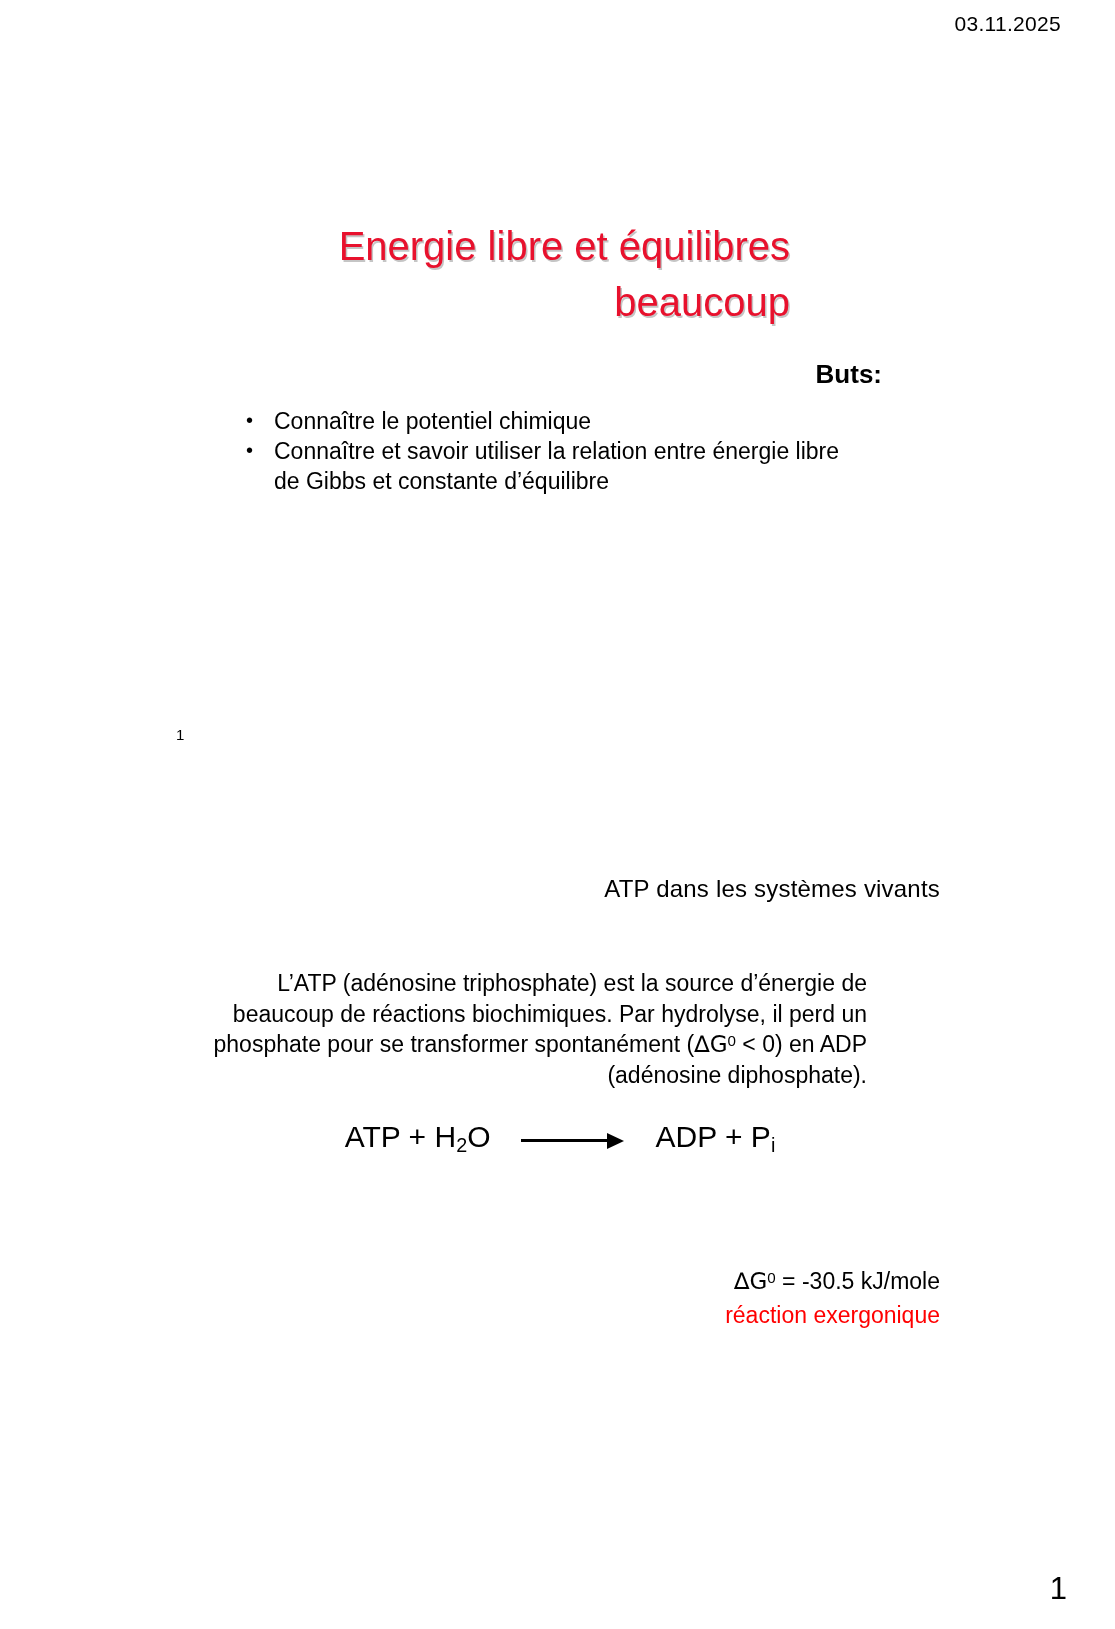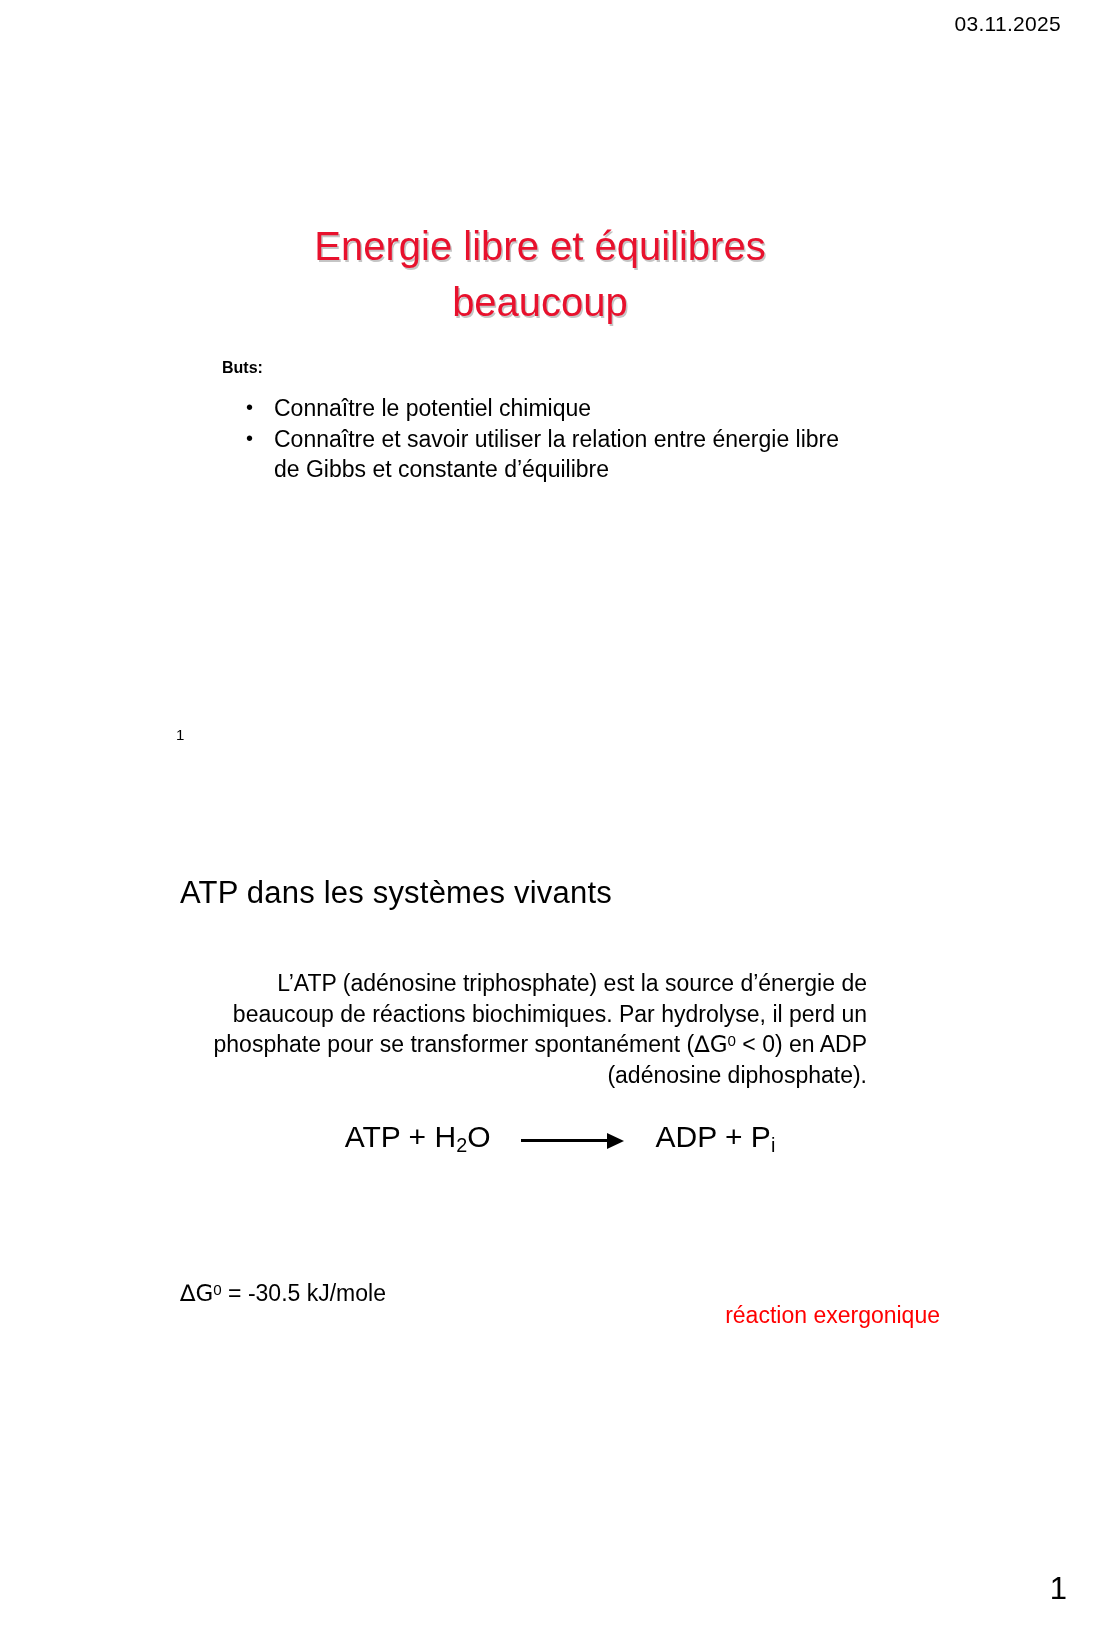--- a/index.html
+++ b/index.html
@@ -33,38 +33,39 @@
     left: 0;
     top: 0;
     width: 1115px;
     height: 790px;
   }
   .slide-title-red {
     position: absolute;
     left: 290px;
     top: 218px;
     width: 500px;
-    text-align: center;
+    text-align: right;
     font-size: 40px;
     line-height: 1.40;
     color: #E8112D;
     font-weight: normal;
     text-shadow: 1.5px 1.5px 0.5px rgba(150,150,150,0.55);
   }
   .buts-block {
     position: absolute;
     left: 222px;
     top: 358px;
     width: 660px;
   }
   .buts-heading {
-    font-size: 16px;
+    font-size: 26px;
     font-weight: bold;
     line-height: 1.25;
     margin-bottom: 6px;
+    text-align: right;
   }
   ul.bullets {
     list-style: none;
     margin: 16px;
     padding: 0;
   }
   ul.bullets li {
     position: relative;
     padding-left: 36px;
     font-size: 23px;
@@ -92,22 +93,22 @@
     left: 0;
     top: 790px;
     width: 1115px;
     height: 790px;
   }
   .slide2-title {
     position: absolute;
     left: 180px;
     top: 85px;
     width: 760px;
-    text-align: left;
-    font-size: 31px;
+    text-align: right;
+    font-size: 24px;
     color: #000;
     font-weight: normal;
     letter-spacing: 0.2px;
   }
   .slide2-body {
     position: absolute;
     left: 199px;
     top: 178px;
     width: 668px;
     font-size: 23px;
@@ -147,23 +148,22 @@
     height: 0;
     border-top: 8px solid transparent;
     border-bottom: 8px solid transparent;
     border-left: 17px solid #000;
   }
   .dg-line {
     position: absolute;
     left: 180px;
     top: 478px;
     width: 760px;
-    text-align: left;
-    font-size: 23px;
-    margin-top: 12px;
+    text-align: right;
+    font-size: 23px;
   }
   .exergonique {
     position: absolute;
     left: 180px;
     top: 512px;
     width: 760px;
     text-align: right;
     font-size: 23px;
     color: #FF0000;
   }

